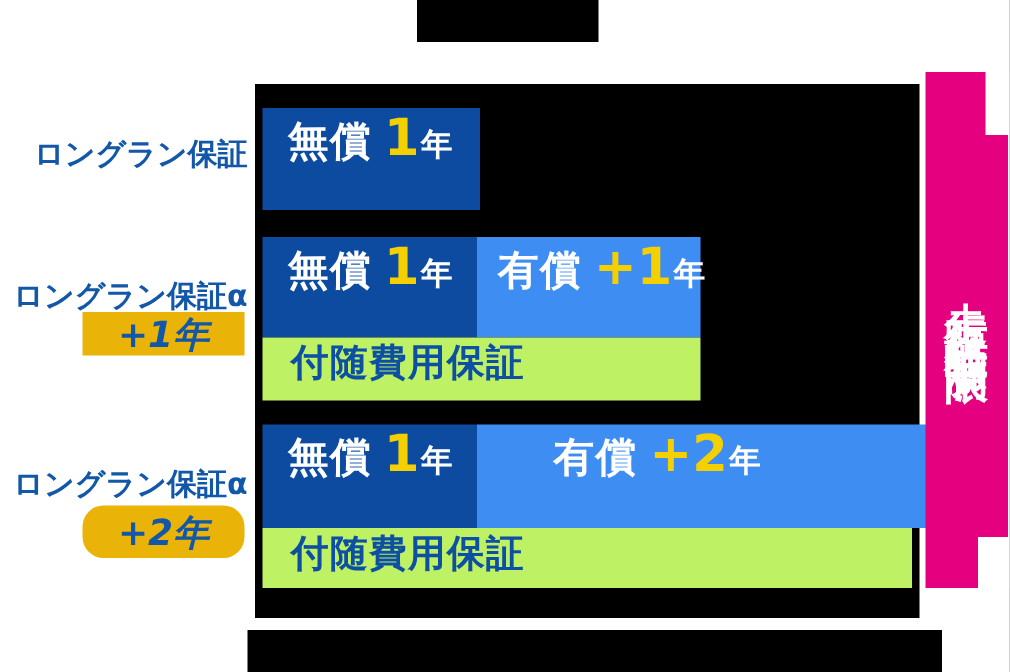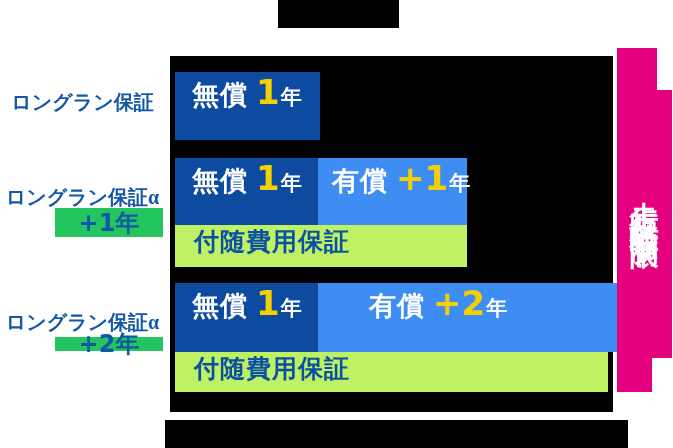--- a/index.html
+++ b/index.html
@@ -6,29 +6,29 @@
   .canvas{
     position:relative;width:673px;height:448px;background:#ffffff;overflow:hidden;
     font-family:"DejaVu Sans","Liberation Sans",sans-serif;font-weight:bold;
   }
   
   .top-box{position:absolute;left:278px;top:0;width:121px;height:28px;background:#000;}
   .panel{position:absolute;left:170px;top:56px;width:443px;height:356px;background:#000;}
   .bottom-bar{position:absolute;left:165px;top:420px;width:463px;height:28px;background:#000;}
 
   
-  .plan-label{position:absolute;left:0;width:165px;text-align:center;color:#1358a8;
-    font-size:20px;line-height:26px;white-space:nowrap;font-family:Liberation Serif, serif;}
+  .plan-label{position:absolute;left:0;width:165px;text-align:right;color:#1358a8;
+    font-size:20px;line-height:26px;white-space:nowrap;}
   #label1{top:89px;}
   #label2{top:184px;}
   #label3{top:309px;}
-  .chip{position:absolute;left:55px;width:108px;background:#22c55e;color:#1358a8;
-    font-size:24px;display:flex;align-items:center;justify-content:center;}
+  .chip{position:absolute;left:55px;width:108px;background:#eab308;color:#1358a8;
+    font-size:24px;display:flex;align-items:center;justify-content:center;font-style:italic;}
   #chip1{top:208px;height:29px;}
-  #chip2{top:337px;height:14px;}
+  #chip2{top:337px;height:35px;border-radius:14px;}
 
   
   .bar{position:absolute;display:flex;align-items:flex-start;}
   .bar-free{background:#0c4ba0;}
   .bar-paid{background:#3e8df2;}
   .bar-pink{background:#bef264;}
   #bar1-free{left:175px;top:72px;width:145px;height:68px;}
   #bar2-free{left:175px;top:158px;width:143px;height:67px;}
   #bar2-paid{left:318px;top:158px;width:149px;height:67px;}
   #bar2-pink{left:175px;top:225px;width:292px;height:42px;}

